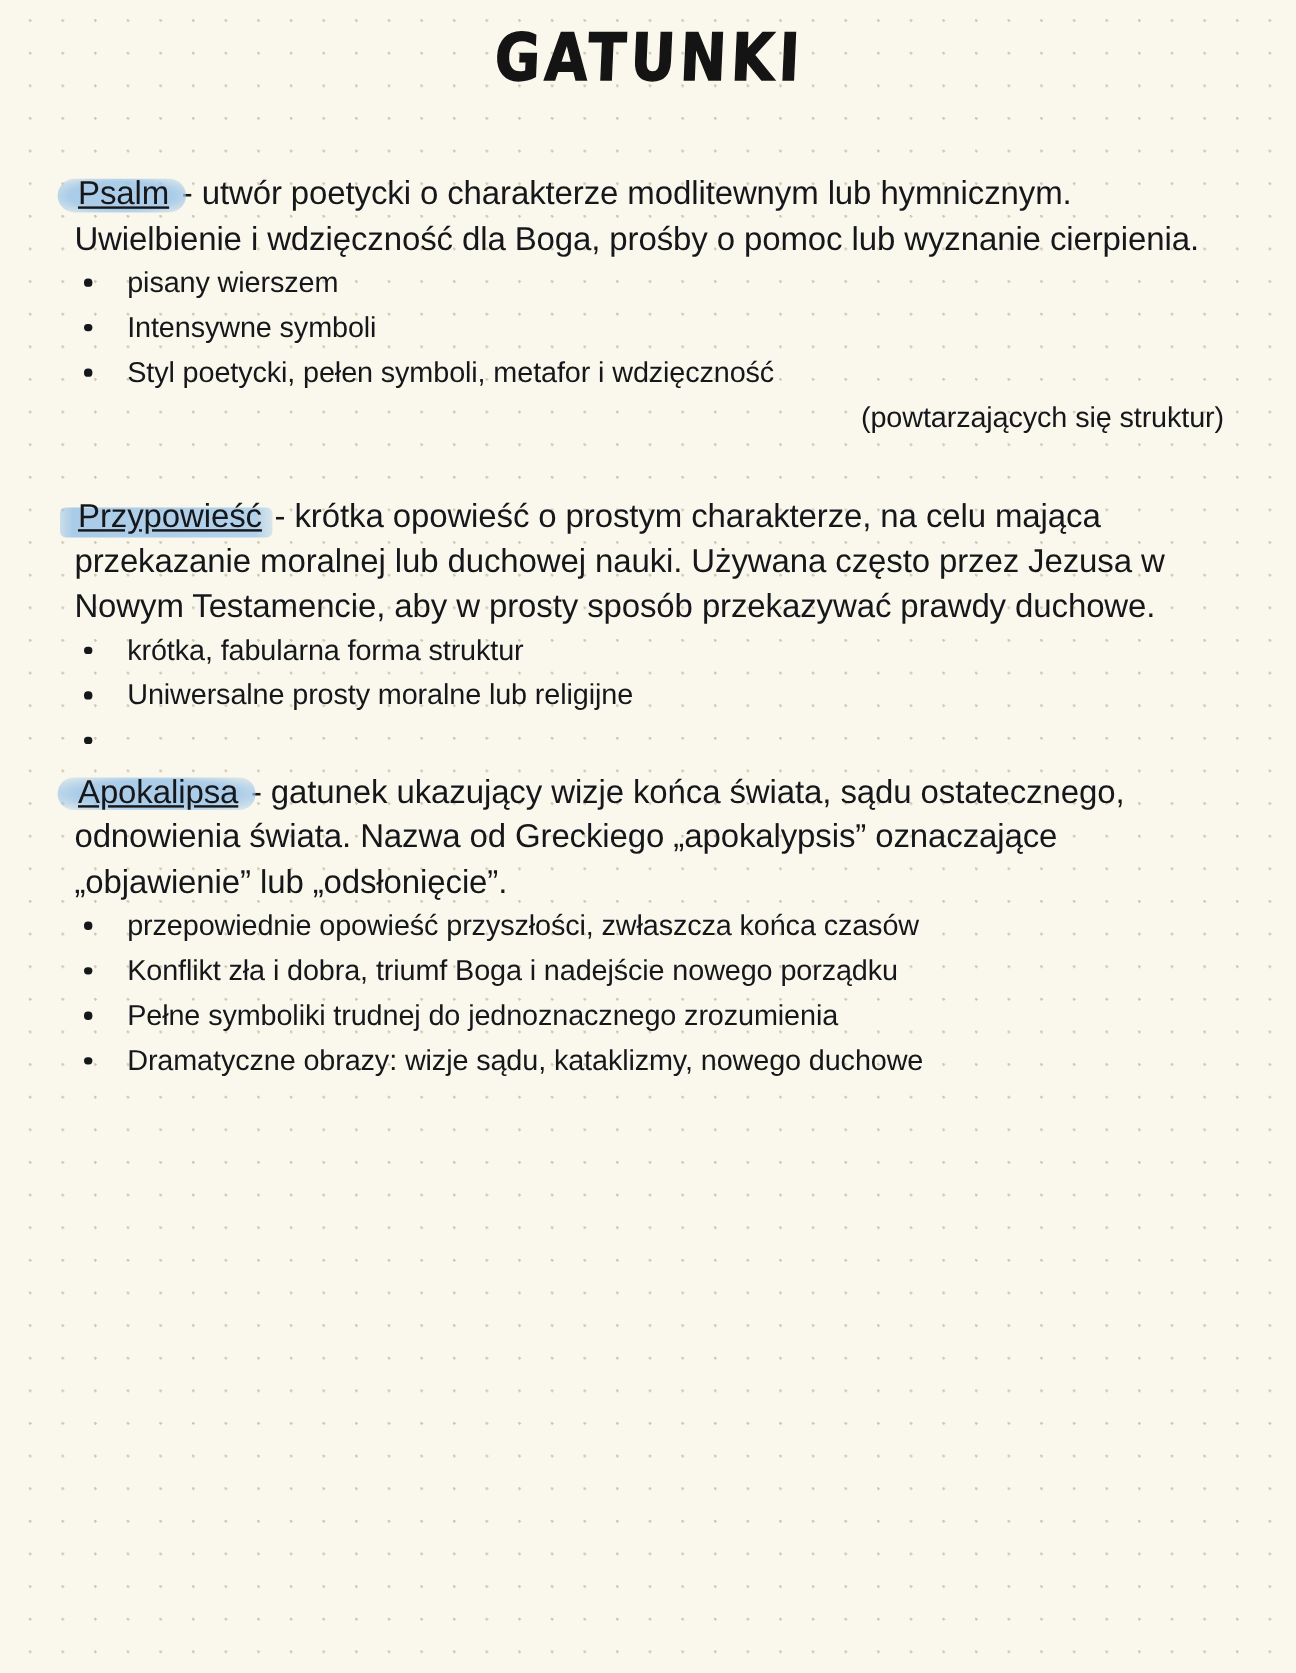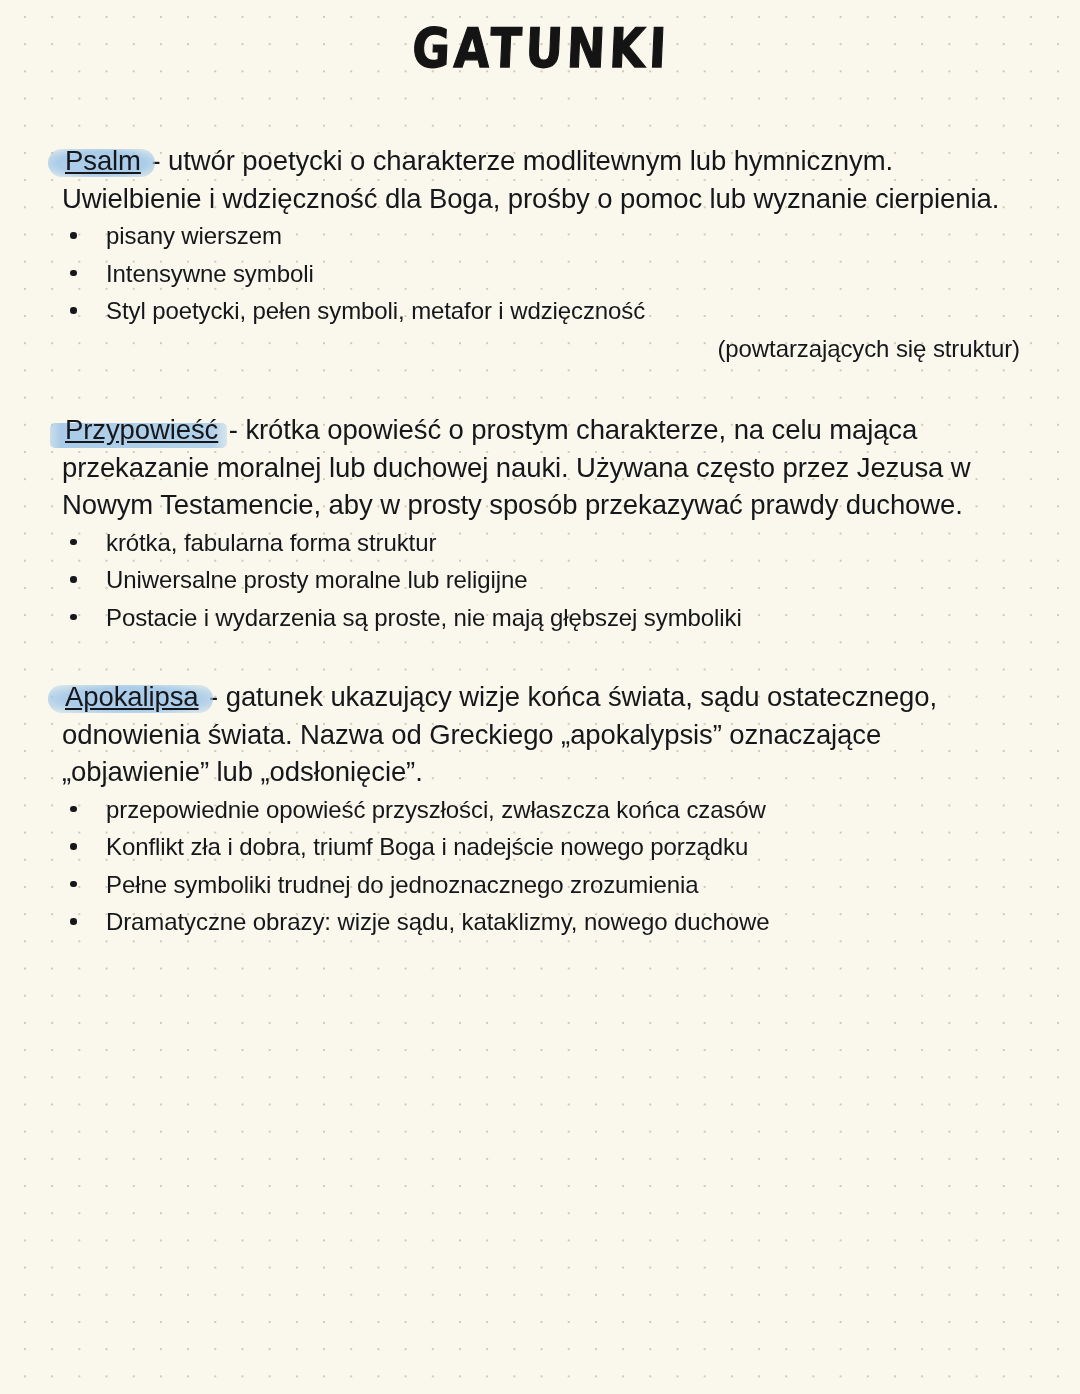--- a/index.html
+++ b/index.html
@@ -161,21 +161,21 @@
       </ul>
     </div>
 
     <div class="gap-psalm"></div>
 
     <div class="section">
       <p class="para"><span class="hl hl-bar">Przypowieść</span><span> -  krótka opowieść o prostym charakterze, na celu mająca przekazanie moralnej lub duchowej nauki. Używana często przez Jezusa w Nowym Testamencie, aby w prosty sposób przekazywać prawdy duchowe.</span></p>
       <ul class="bullets">
         <li><span class="dot"></span><span>krótka, fabularna forma struktur</span></li>
         <li><span class="dot"></span><span>Uniwersalne prosty moralne lub religijne</span></li>
-        <li><span class="dot"></span><span>Postacie i wydarzenia są proste, nie mają głębszej symboliki</span></li>
+        <li><span class="dot"></span></li>
       </ul>
     </div>
 
     <div class="gap-przyp"></div>
 
     <div class="section">
       <p class="para"><span class="hl hl-lozenge">Apokalipsa</span><span> - gatunek ukazujący wizje końca świata, sądu ostatecznego, odnowienia świata. Nazwa od Greckiego „apokalypsis” oznaczające „objawienie” lub „odsłonięcie”.</span></p>
       <ul class="bullets">
         <li><span class="dot"></span><span>przepowiednie opowieść przyszłości, zwłaszcza końca czasów</span></li>
         <li><span class="dot"></span><span>Konflikt zła i dobra, triumf Boga i nadejście nowego porządku</span></li>

